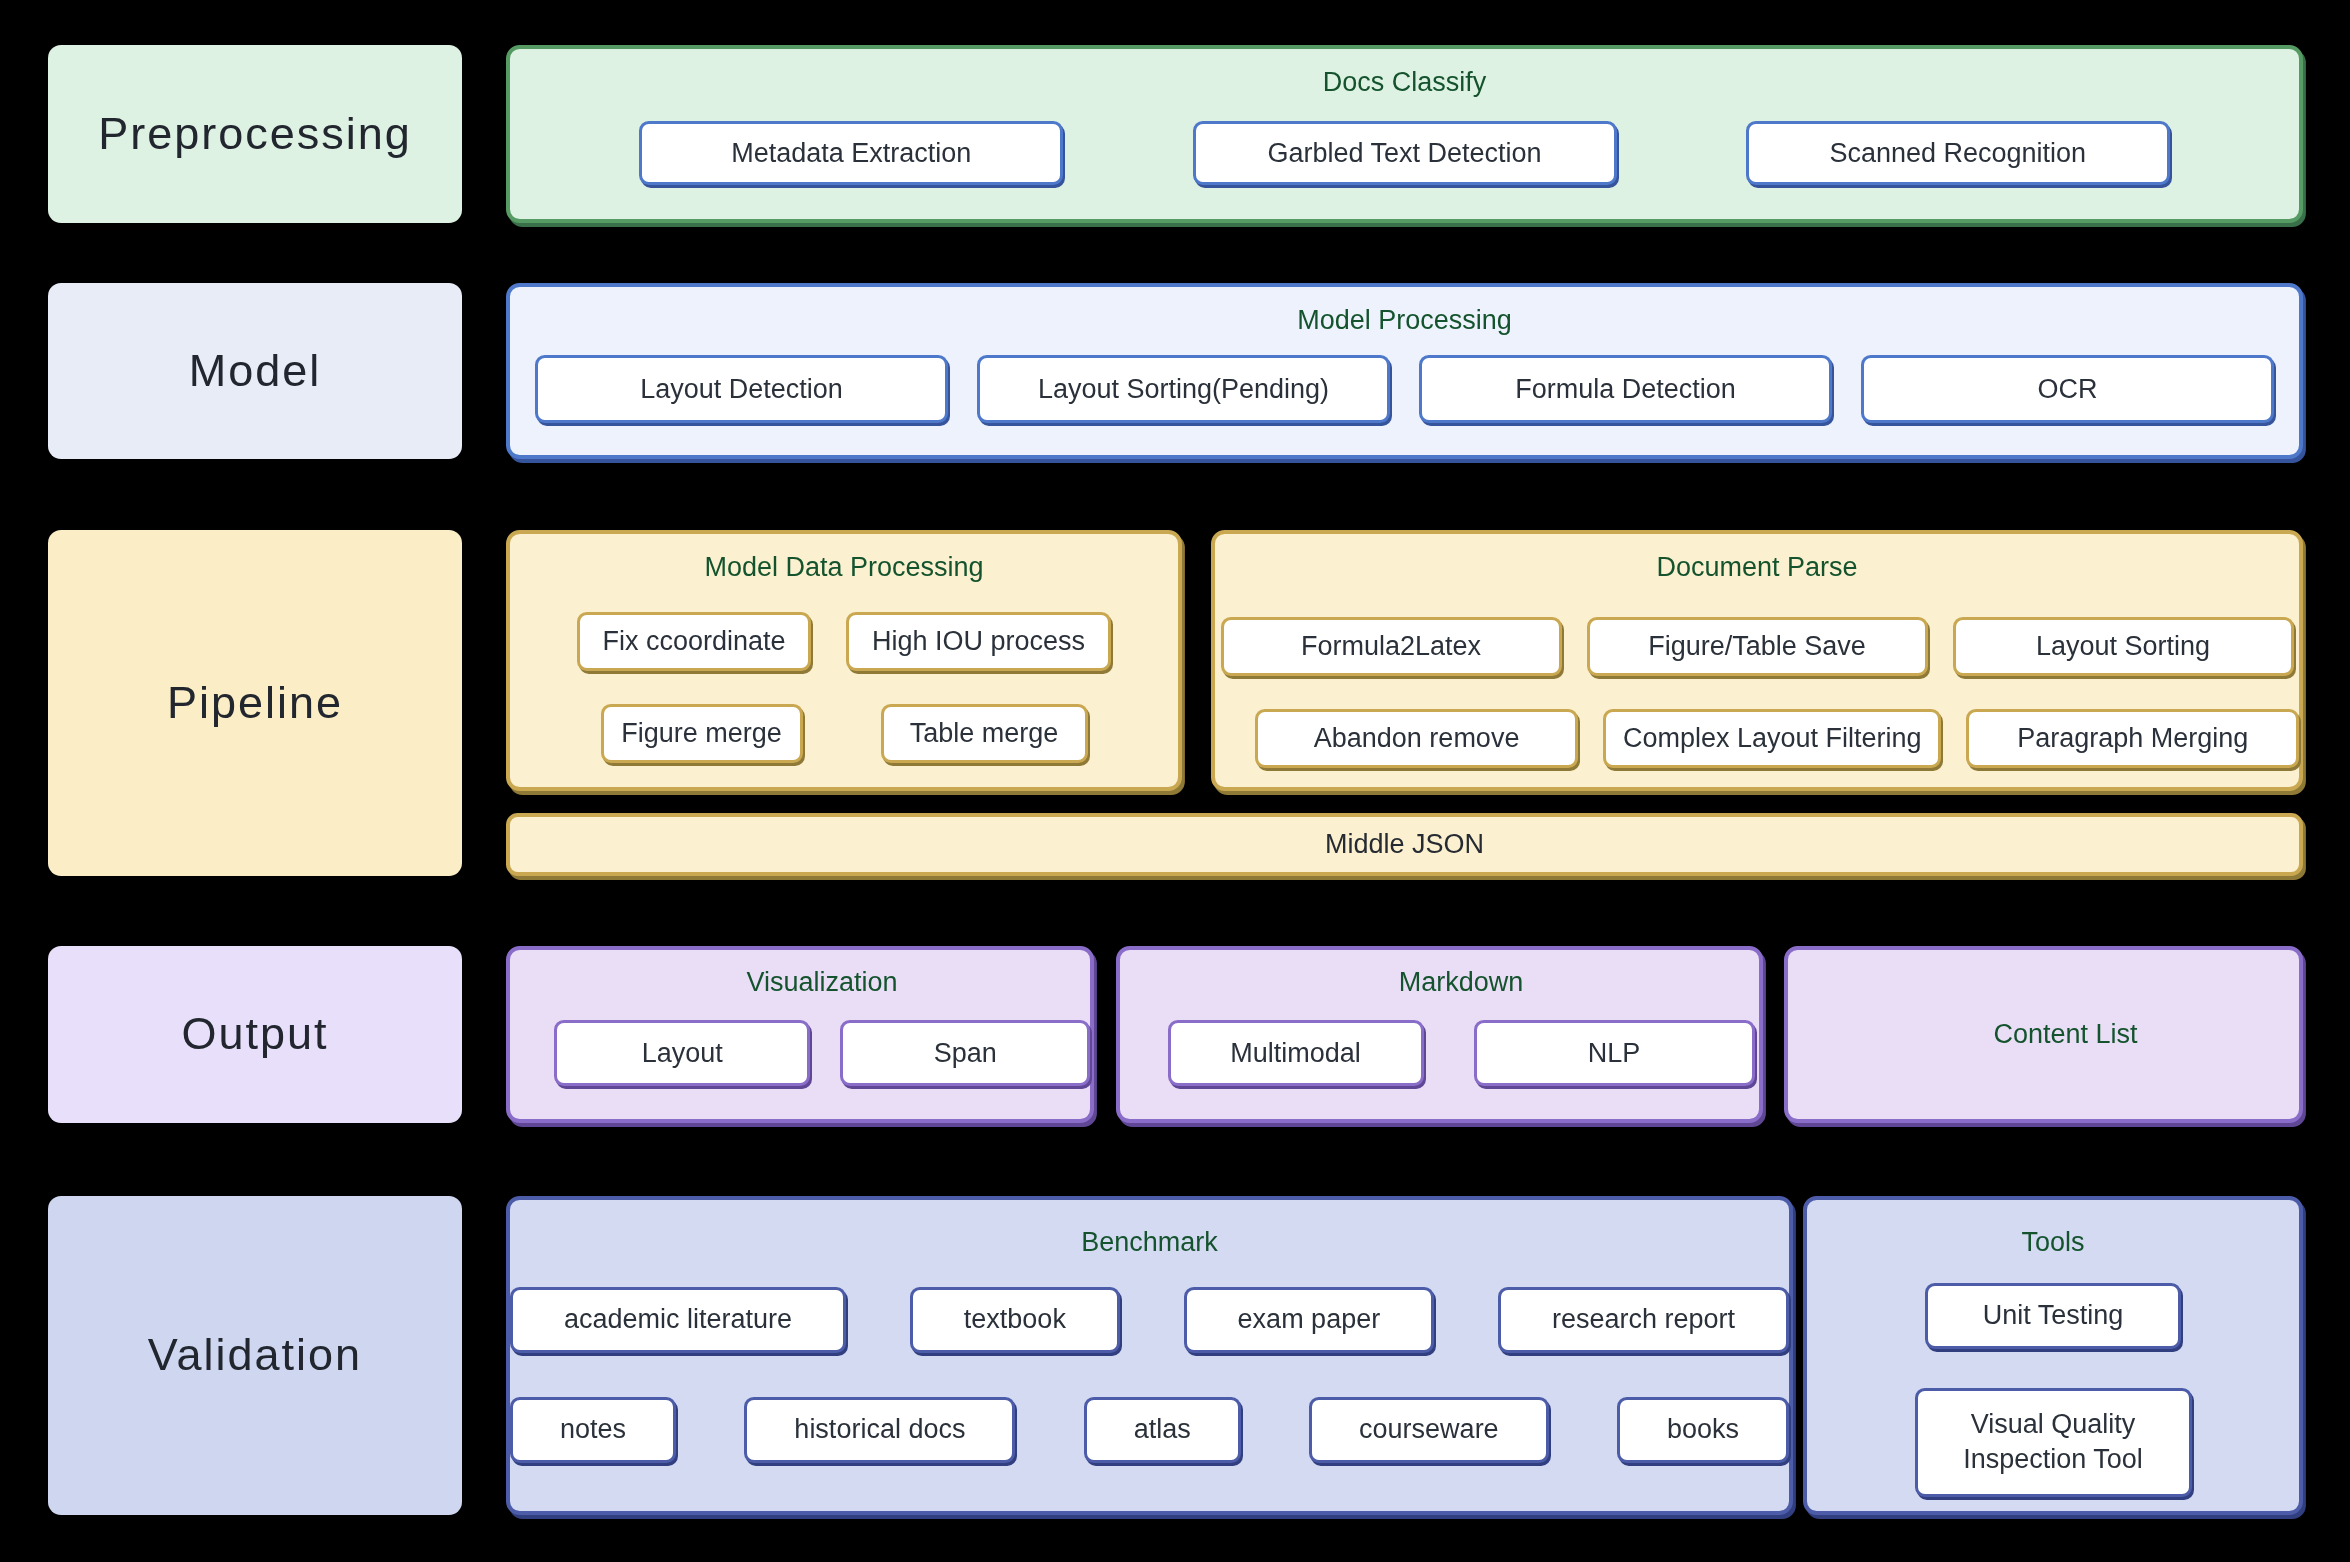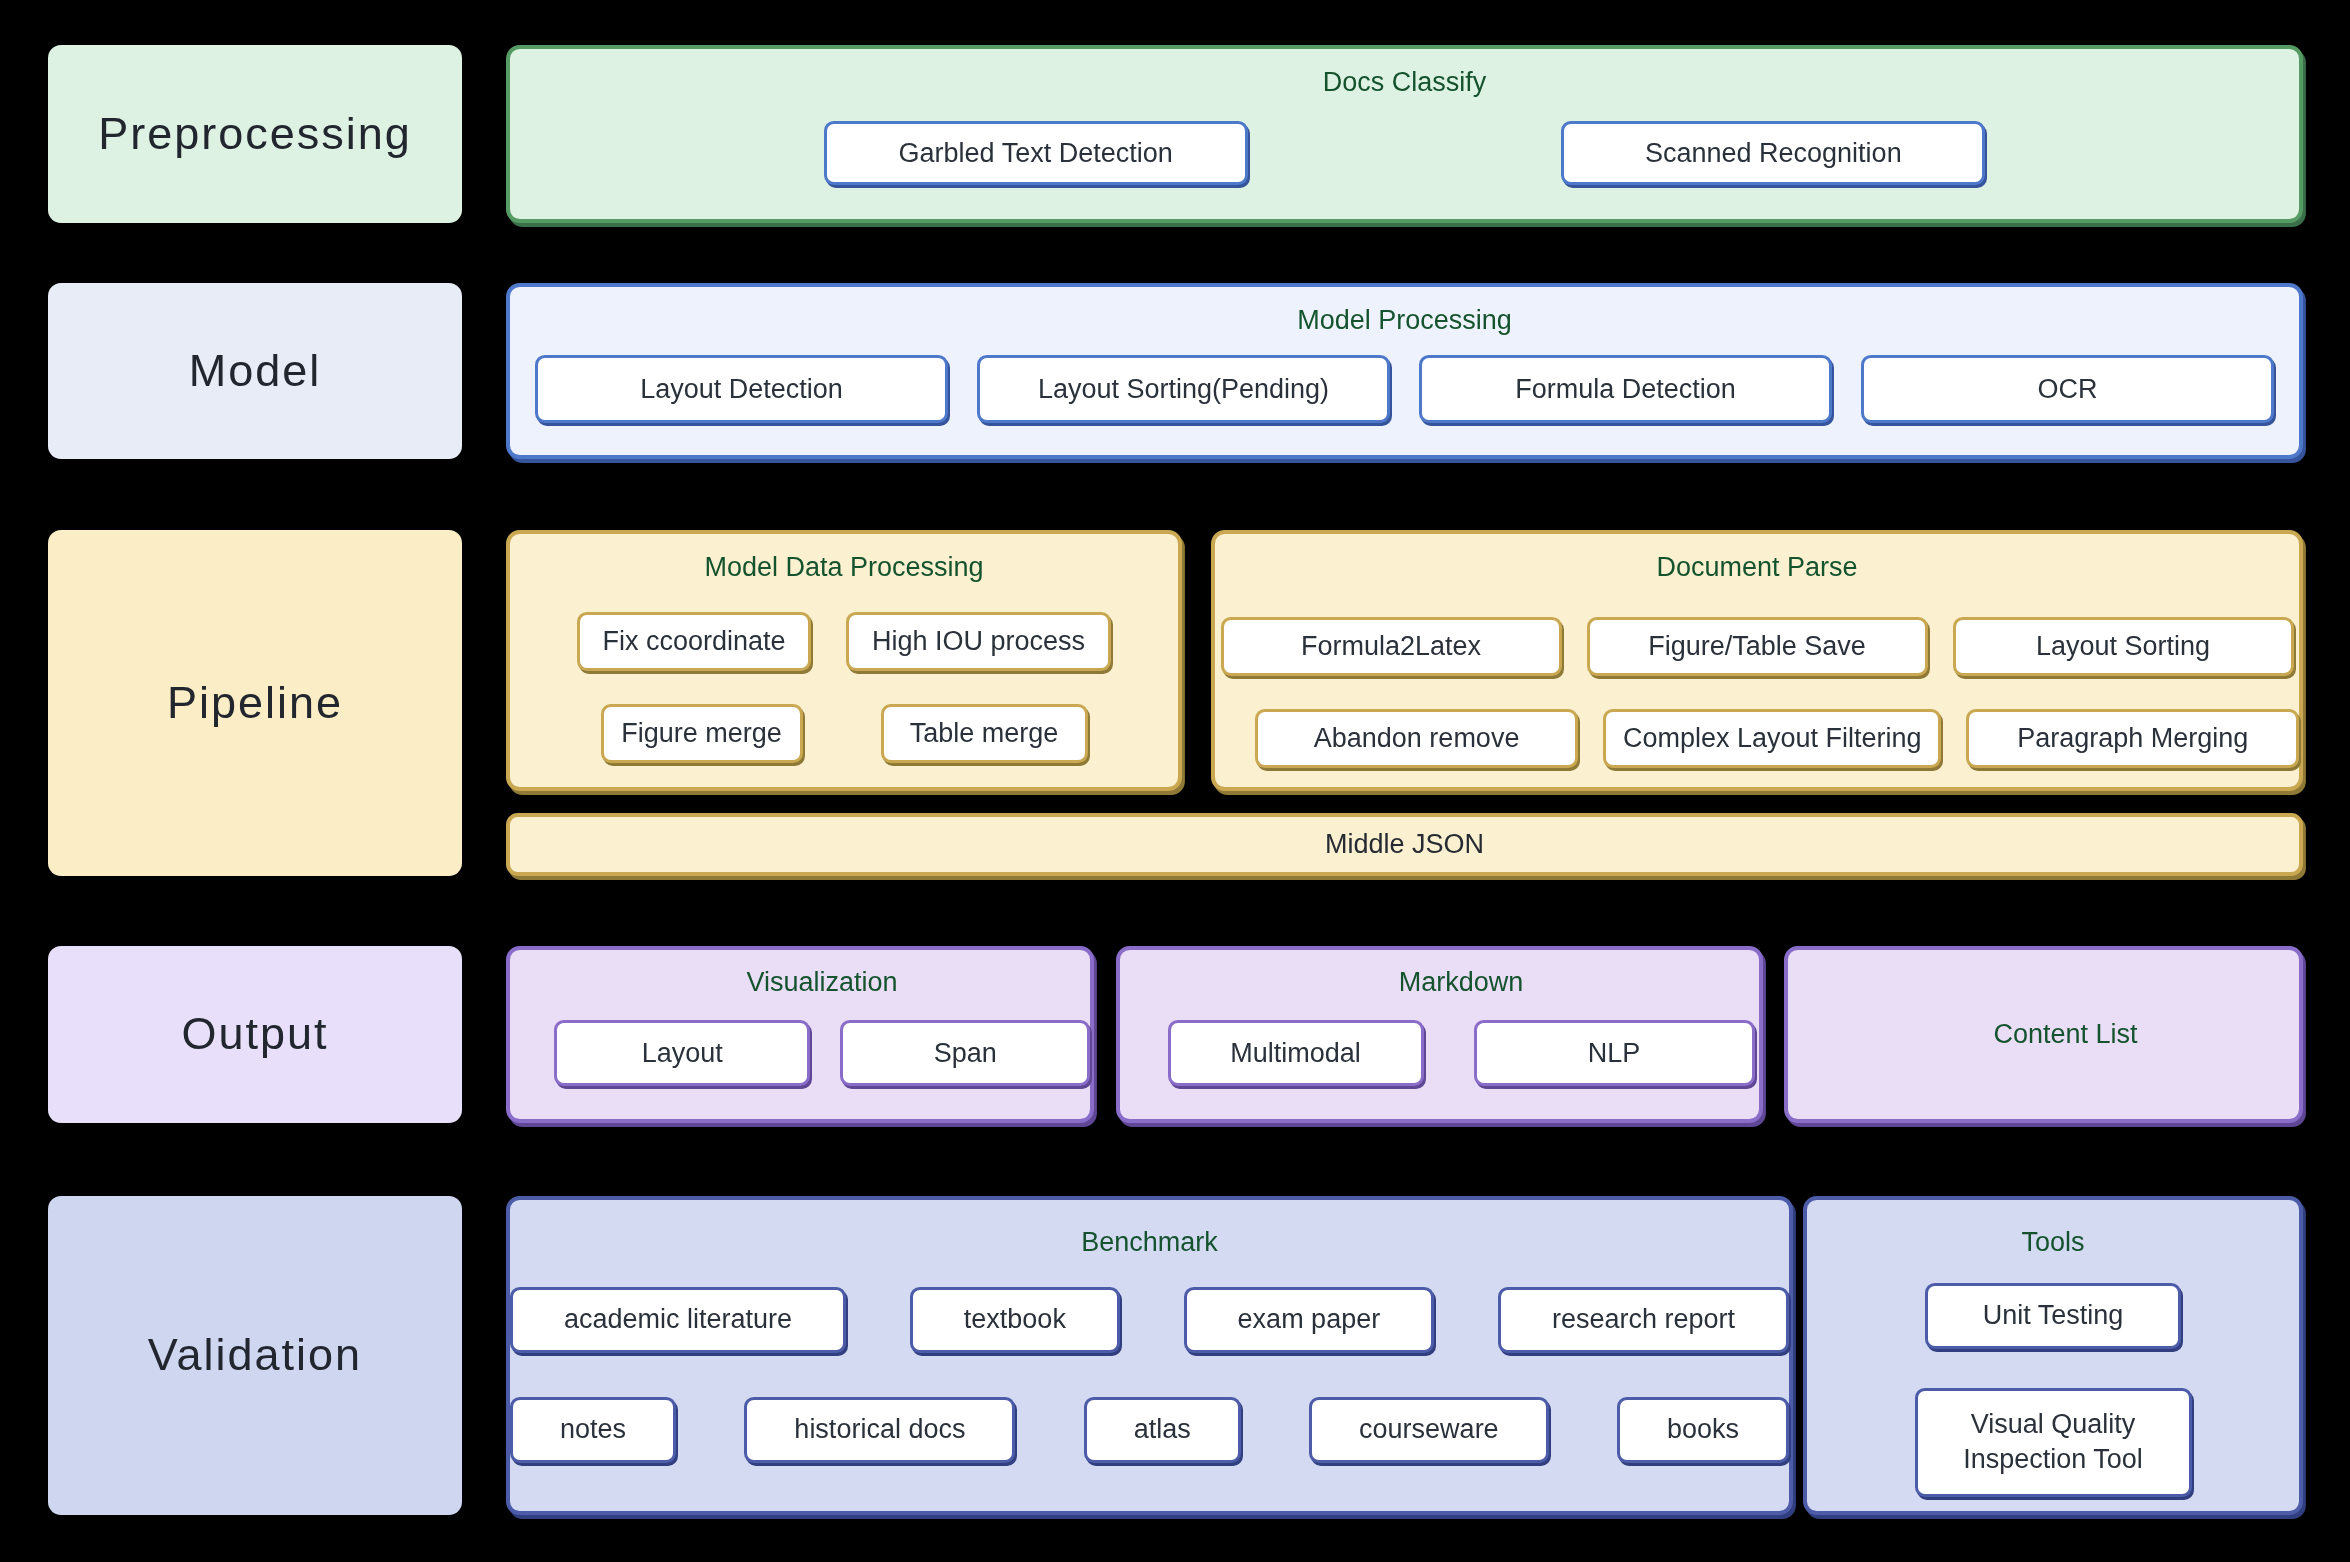--- a/index.html
+++ b/index.html
@@ -204,20 +204,21 @@
 <body>
 
 <div class="canvas">
 
   <div class="row" id="row-preprocessing">
     <div class="row-label label-green">Preprocessing</div>
     <div class="row-content">
       <div class="container c-green" style="flex:1">
         <div class="container-title">Docs Classify</div>
         <div class="dc-nodes">
+          <div class="btn b-blue">Metadata Extraction</div>
           <div class="btn b-blue">Garbled Text Detection</div>
           <div class="btn b-blue">Scanned Recognition</div>
         </div>
       </div>
     </div>
   </div>
 
   <div class="row" id="row-model">
     <div class="row-label label-bluegray">Model</div>
     <div class="row-content">

